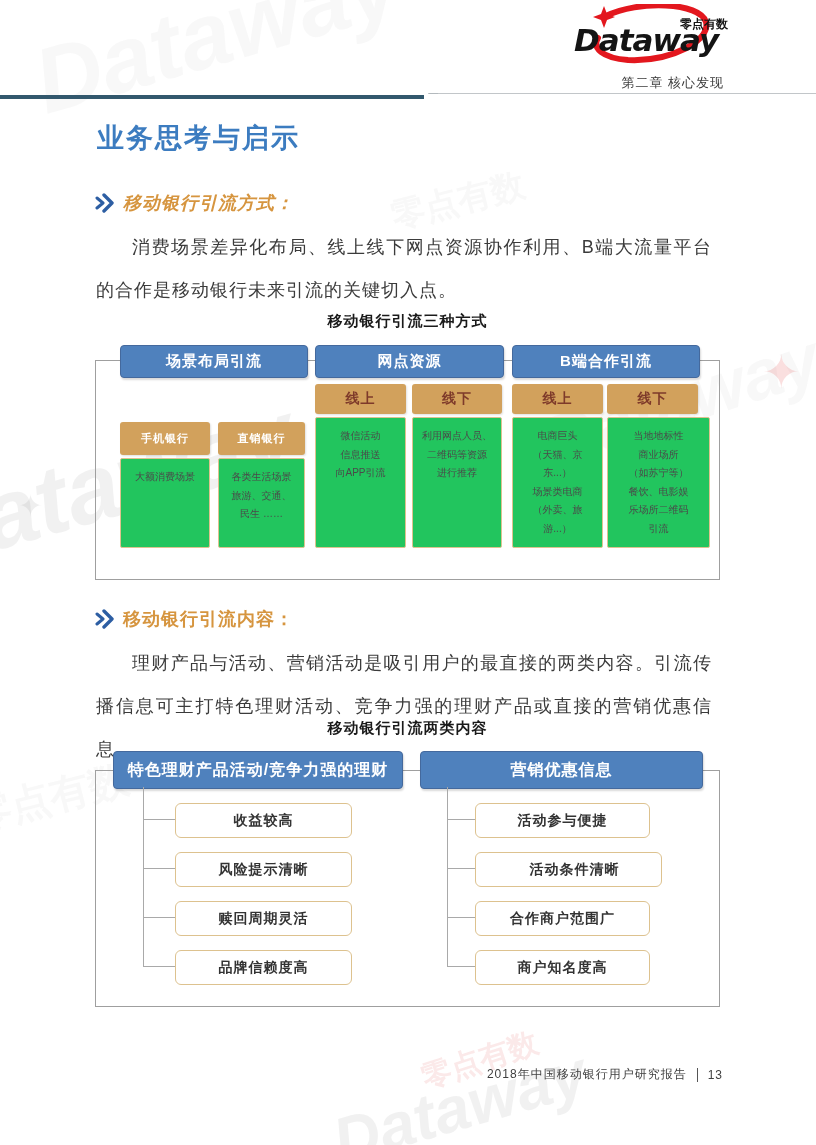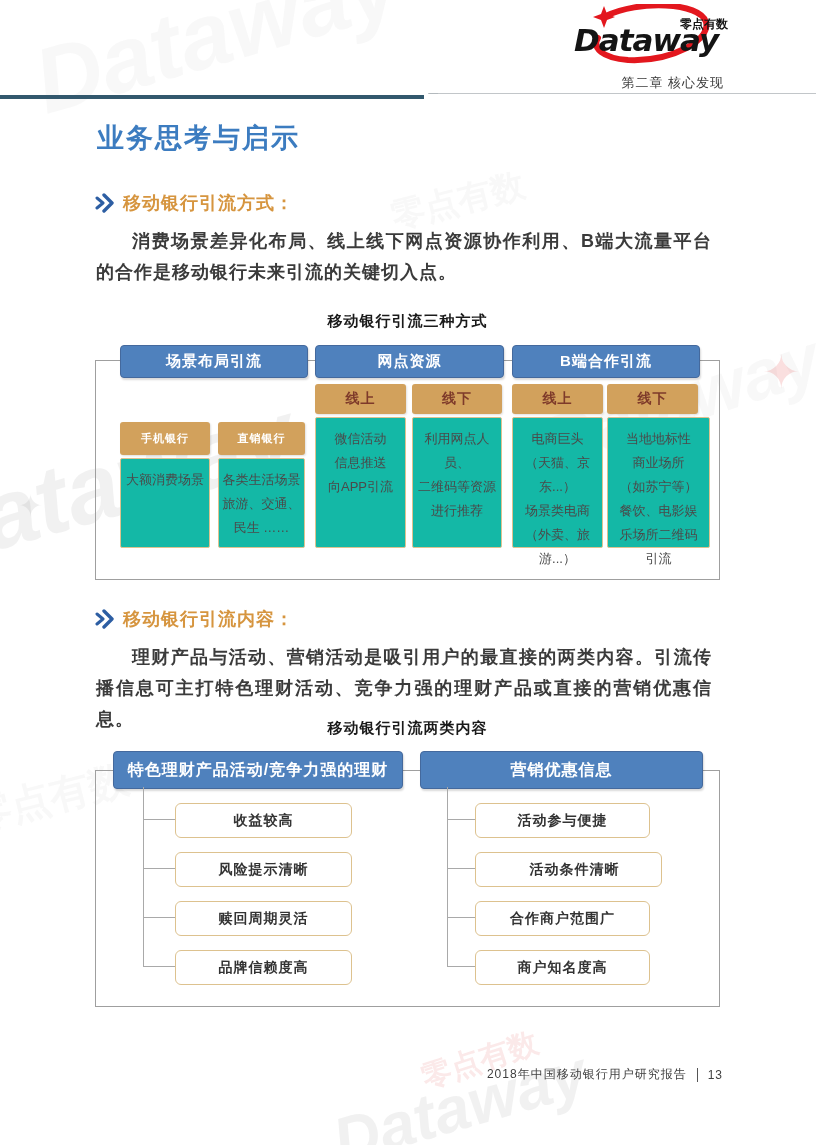--- a/index.html
+++ b/index.html
@@ -29,37 +29,37 @@
     border-bottom:none;border-top:1px solid #b3b9bd;top:1px;}
   .divider .thin{position:absolute;left:438px;top:1px;width:378px;height:1px;background:#c2c6c9;}
 
   
   .page-title{position:absolute;left:97px;top:120px;font-size:27px;font-weight:bold;
     color:#3c7cc0;letter-spacing:2px;}
   .section-heading{position:absolute;left:95px;height:26px;display:flex;align-items:center;}
   .section-heading .chev{width:22px;height:20px;margin-right:6px;flex:0 0 auto;}
   .section-heading .label{font-size:18px;font-weight:bold;color:#d6953f;letter-spacing:1px;}
   .para{position:absolute;left:96px;width:616px;font-size:18px;color:#3b3b3b;
-    line-height:31px;letter-spacing:1px;text-indent:2em;text-align:justify;font-weight:bold;}
+    line-height:43px;letter-spacing:1px;text-indent:2em;text-align:justify;}
   .diagram-title{position:absolute;left:95px;width:625px;text-align:center;
     font-size:15px;font-weight:bold;color:#1a1a1a;letter-spacing:1px;}
 
   
   .diagram{position:absolute;left:95px;width:625px;}
   .frame{position:absolute;border:1px solid #9f9f9f;background:transparent;}
   .bluebox{position:absolute;background:#4f81bd;border:1px solid #44699d;border-radius:4px;
     color:#ffffff;font-weight:bold;display:flex;align-items:center;justify-content:center;
     box-shadow:1px 2px 2px rgba(0,0,0,0.15);letter-spacing:1px;}
   .tanbox{position:absolute;background:#d2a15c;border-radius:3px;font-weight:bold;
     display:flex;align-items:center;justify-content:center;letter-spacing:1px;
     box-shadow:1px 1px 2px rgba(0,0,0,0.12);}
   .tanbox.white-text{color:#ffffff;font-size:11px;}
   .tanbox.dark-text{color:#7e3a2a;font-size:14px;}
-  .bodybox{position:absolute;background:#14b8a6;border:1px solid #ddc28f;border-radius:2px;
-    font-size:13px;color:#4a4a4a;line-height:1.85;text-align:center;
+  .bodybox{position:absolute;background:#22c55e;border:1px solid #ddc28f;border-radius:2px;
+    font-size:10px;color:#4a4a4a;line-height:1.85;text-align:center;
     padding-top:9px;box-sizing:border-box;white-space:pre-line;}
   .itembox{position:absolute;background:#ffffff;border:1px solid #ddc28f;border-radius:6px;
     font-size:14px;font-weight:600;color:#333333;display:flex;align-items:center;
     justify-content:center;letter-spacing:1px;}
   .vline{position:absolute;width:1px;background:#a9a9a9;}
   .hline{position:absolute;height:1px;background:#a9a9a9;}
 
   
   .footer{position:absolute;right:93px;top:1066px;display:flex;align-items:center;
     font-size:12px;color:#3f3f3f;letter-spacing:1px;}
@@ -91,21 +91,21 @@
   </div>
   <div class="chapter">第二章 核心发现</div>
   <div class="divider">
     <div class="thick"></div>
     <div class="diag"></div>
     <div class="thin"></div>
   </div>
 
   <div class="page-title">业务思考与启示</div>
 
-  <div class="section-heading" style="top:190px;">
+  <div class="section-heading" style="top:190px;font-style:italic;">
     <svg class="chev" viewBox="0 0 22 20">
       <path d="M2 5 L8 10 L2 15" fill="none" stroke="#2d5ea3" stroke-width="3" stroke-linecap="round" stroke-linejoin="round"></path>
       <path d="M9 2 L17 10 L9 18" fill="none" stroke="#2d5ea3" stroke-width="3.4" stroke-linecap="round" stroke-linejoin="round"></path>
     </svg>
     <span class="label">移动银行引流方式：</span>
   </div>
   <div class="para" style="top:226px;">消费场景差异化布局、线上线下网点资源协作利用、B端大流量平台的合作是移动银行未来引流的关键切入点。</div>
 
   <div class="diagram-title" style="top:312px;">移动银行引流三种方式</div>
 

